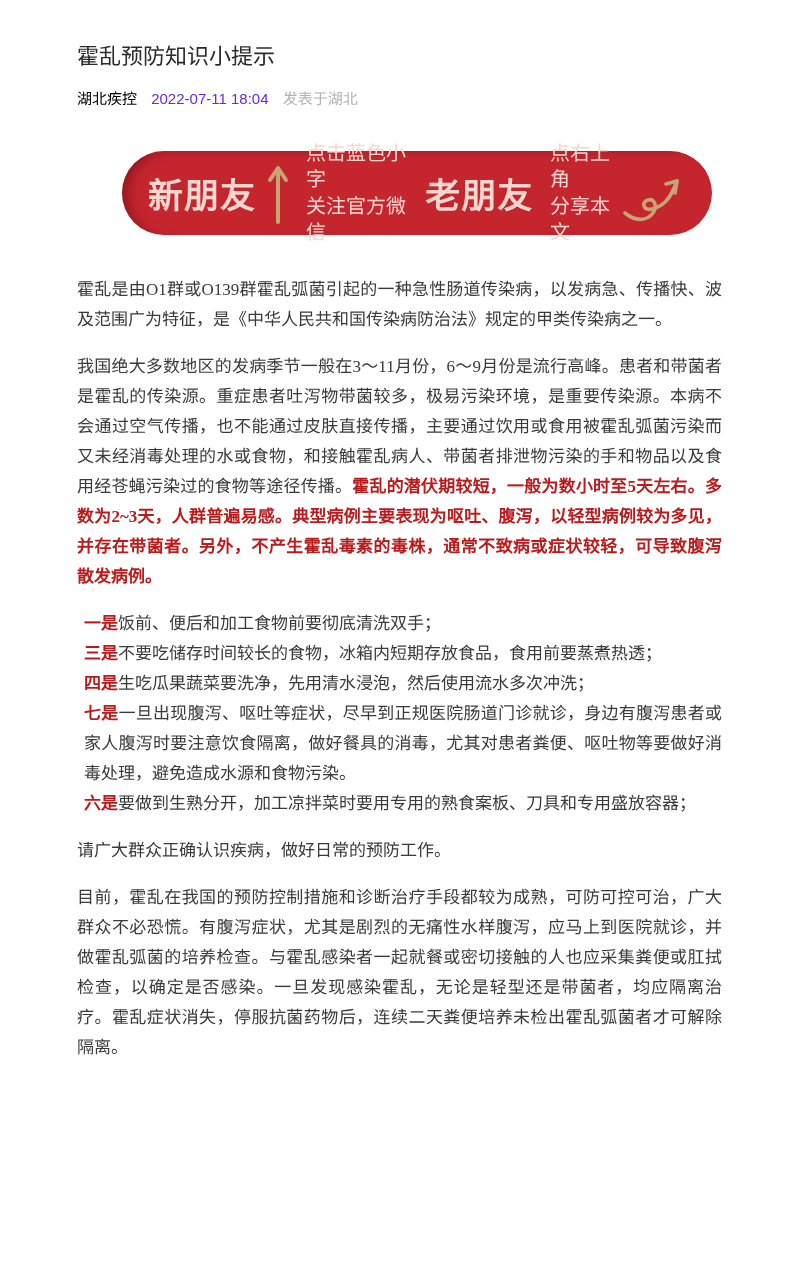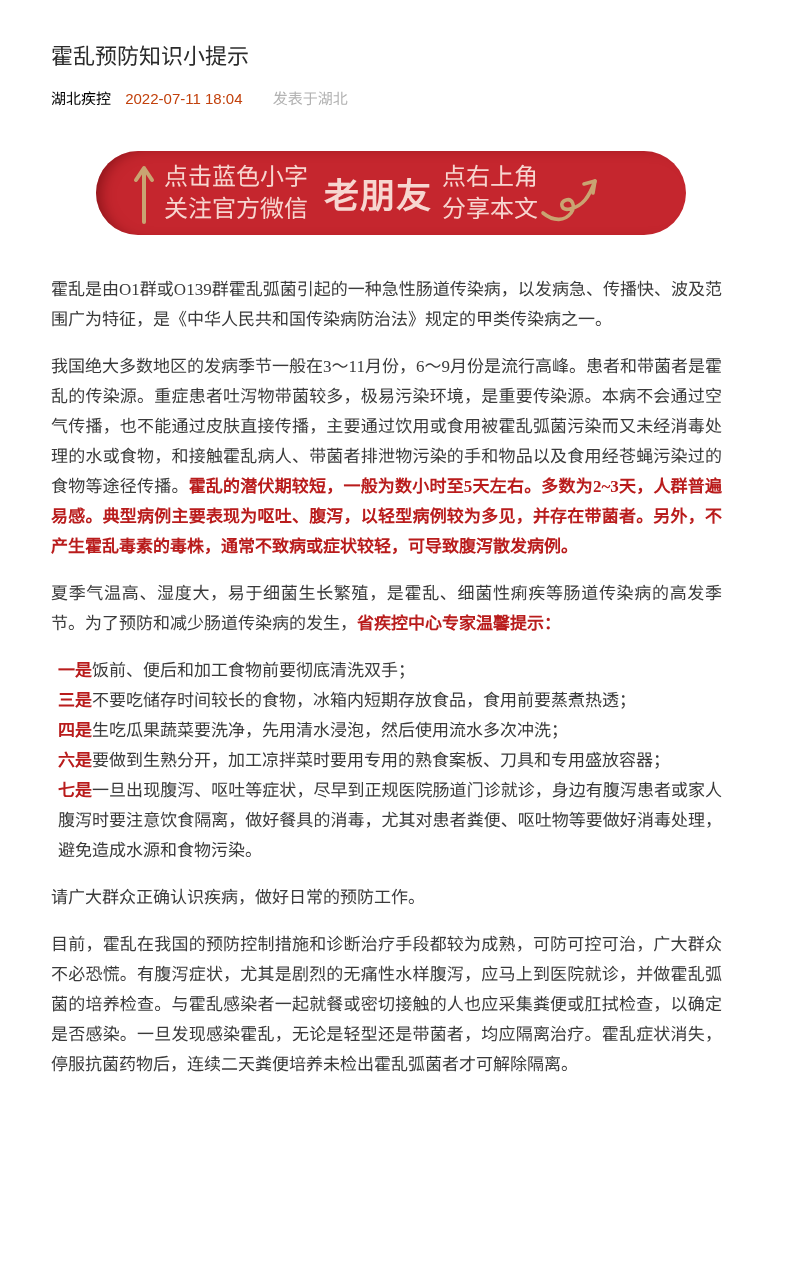--- a/index.html
+++ b/index.html
@@ -2,55 +2,56 @@
 <html lang="zh-CN"><head>
 <meta charset="utf-8">
 <style>
   html, body { margin: 0; padding: 0; background: #ffffff; }
   body {
     width: 796px; height: 1286px; overflow: hidden;
     font-family: "Liberation Serif", "DejaVu Serif", serif;
     color: #3a3a3a;
     -webkit-font-smoothing: antialiased;
   }
-  .page { padding: 42px 74px 0 51px; }
+  .page { padding: 42px 74px 0 77px; }
 
   
   .title {
     font-family: "Liberation Sans", "DejaVu Sans", sans-serif;
     font-size: 22px; font-weight: 500; color: #2b2b2b;
     margin: 0 0 16px 0; line-height: 1.4;
   }
   .meta {
     font-family: "Liberation Sans", "DejaVu Sans", sans-serif;
     font-size: 15px; line-height: 20px; margin-bottom: 42px;
   }
   .meta .author { color: #000000; margin-right: 10px; cursor: pointer; }
-  .meta .time { color: #c2410c; margin-right: 10px; }
-  .meta .location { color: #b2b2b2; margin-left: 16px; }
+  .meta .time { color: #6d28d9; margin-right: 10px; }
+  .meta .location { color: #b2b2b2; }
 
   
   .banner {
     width: 590px; height: 84px; margin: 0 0 40px 45px;
     background: #c5262e;
     border-radius: 42px;
     box-shadow: inset 10px 2px 14px -6px rgba(90, 5, 10, 0.55);
     display: flex; align-items: center;
     padding: 0 26px; box-sizing: border-box;
     font-family: "Liberation Sans", "DejaVu Sans", sans-serif;
     color: #f7d6d0;
     cursor: pointer;
   }
   .banner .big {
     font-size: 35px; font-weight: 800; letter-spacing: 1px;
     white-space: nowrap;
   }
   .banner .small-lines {
-    font-size: 24px; line-height: 1.32; font-weight: 500;
+    font-size: 20px; line-height: 1.32; font-weight: 500;
     white-space: nowrap;
+    margin-left: 8px;
   }
   .banner .up-arrow { margin: 0 8px 0 10px; }
   .banner .spacer { width: 16px; }
   .banner .curl-arrow { align-self: flex-end; margin: 0 0 8px 2px; }
 
   
   .article { font-size: 17px; line-height: 30px; text-align: justify; }
   .article p { margin: 0 0 17px 0; }
   .article p.tight { margin: 0; }
   .article .bold { font-weight: 700; color: #b91c1c; }
@@ -65,20 +66,21 @@
 
   <h1 class="title">霍乱预防知识小提示</h1>
 
   <div class="meta">
     <span class="author">湖北疾控</span>
     <span class="time">2022-07-11 18:04</span>
     <span class="location">发表于湖北</span>
   </div>
 
   <div class="banner">
+    <span class="big">新朋友</span>
     <span class="up-arrow">
       <svg width="24" height="62" viewBox="0 0 24 62">
         <path d="M12 60 L12 8" stroke="#c9a472" stroke-width="4" fill="none" stroke-linecap="round"></path>
         <path d="M4 18 L12 6 L20 18" stroke="#c9a472" stroke-width="4" fill="none" stroke-linecap="round" stroke-linejoin="round"></path>
       </svg>
     </span>
     <span class="small-lines" style="white-space: pre-line;">点击蓝色小字
 关注官方微信</span>
     <span class="spacer"></span>
     <span class="big">老朋友</span>
@@ -92,28 +94,27 @@
       </svg>
     </span>
   </div>
 
   <div class="article">
 
     <p><span>霍乱是由O1群或O139群霍乱弧菌引起的一种急性肠道传染病，以发病急、传播快、波及范围广为特征，是《中华人民共和国传染病防治法》规定的甲类传染病之一。</span></p>
 
     <p><span>我国绝大多数地区的发病季节一般在3～11月份，6～9月份是流行高峰。患者和带菌者是霍乱的传染源。重症患者吐泻物带菌较多，极易污染环境，是重要传染源。本病不会通过空气传播，也不能通过皮肤直接传播，主要通过饮用或食用被霍乱弧菌污染而又未经消毒处理的水或食物，和接触霍乱病人、带菌者排泄物污染的手和物品以及食用经苍蝇污染过的食物等途径传播。</span><span class="bold">霍乱的潜伏期较短，一般为数小时至5天左右。多数为2~3天，人群普遍易感。典型病例主要表现为呕吐、腹泻，以轻型病例较为多见，并存在带菌者。另外，不产生霍乱毒素的毒株，通常不致病或症状较轻，可导致腹泻散发病例。</span></p>
 
-    <p><span>夏季气温高、湿度大，易于细菌生长繁殖，是霍乱、细菌性痢疾等肠道传染病的高发季节。为了预防和减少肠道传染病的发生，</span><span class="bold">省疾控中心专家温馨提示：</span></p>
 
     <div class="tips-block">
       <p class="tight"><span class="bold">一是</span><span>饭前、便后和加工食物前要彻底清洗双手；</span></p>
       <p class="tight"><span class="bold">三是</span><span>不要吃储存时间较长的食物，冰箱内短期存放食品，食用前要蒸煮热透；</span></p>
       <p class="tight"><span class="bold">四是</span><span>生吃瓜果蔬菜要洗净，先用清水浸泡，然后使用流水多次冲洗；</span></p>
+      <p class="tight"><span class="bold">七是</span><span>一旦出现腹泻、呕吐等症状，尽早到正规医院肠道门诊就诊，身边有腹泻患者或家人腹泻时要注意饮食隔离，做好餐具的消毒，尤其对患者粪便、呕吐物等要做好消毒处理，避免造成水源和食物污染。</span></p>
       <p class="tight"><span class="bold">六是</span><span>要做到生熟分开，加工凉拌菜时要用专用的熟食案板、刀具和专用盛放容器；</span></p>
-      <p class="tight"><span class="bold">七是</span><span>一旦出现腹泻、呕吐等症状，尽早到正规医院肠道门诊就诊，身边有腹泻患者或家人腹泻时要注意饮食隔离，做好餐具的消毒，尤其对患者粪便、呕吐物等要做好消毒处理，避免造成水源和食物污染。</span></p>
     </div>
 
     <p><span>请广大群众正确认识疾病，做好日常的预防工作。</span></p>
 
     <p><span>目前，霍乱在我国的预防控制措施和诊断治疗手段都较为成熟，可防可控可治，广大群众不必恐慌。有腹泻症状，尤其是剧烈的无痛性水样腹泻，应马上到医院就诊，并做霍乱弧菌的培养检查。与霍乱感染者一起就餐或密切接触的人也应采集粪便或肛拭检查，以确定是否感染。一旦发现感染霍乱，无论是轻型还是带菌者，均应隔离治疗。霍乱症状消失，停服抗菌药物后，连续二天粪便培养未检出霍乱弧菌者才可解除隔离。</span></p>
 
   </div>
 </div>
 
 </body></html>

